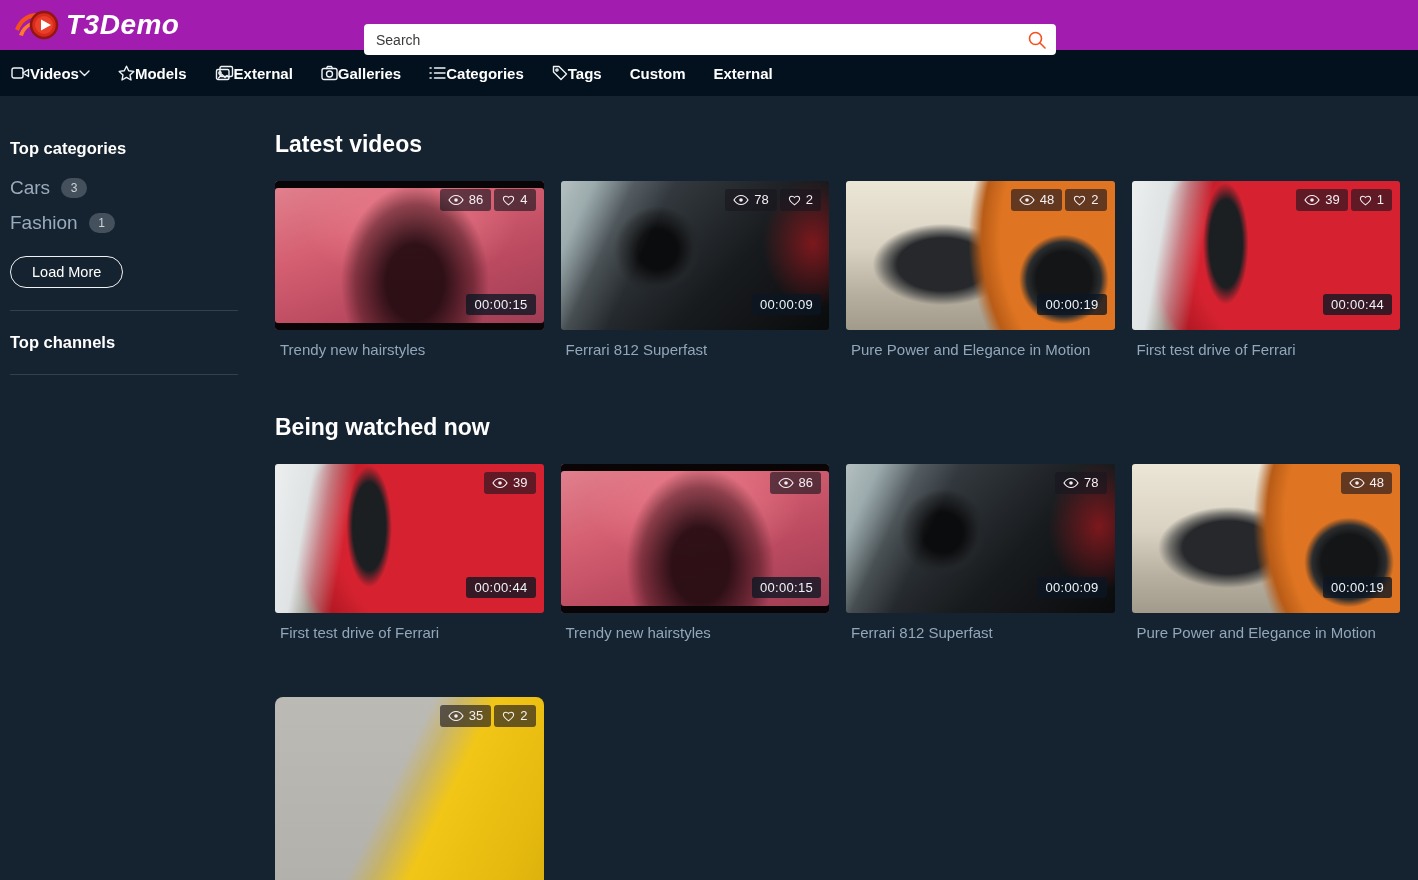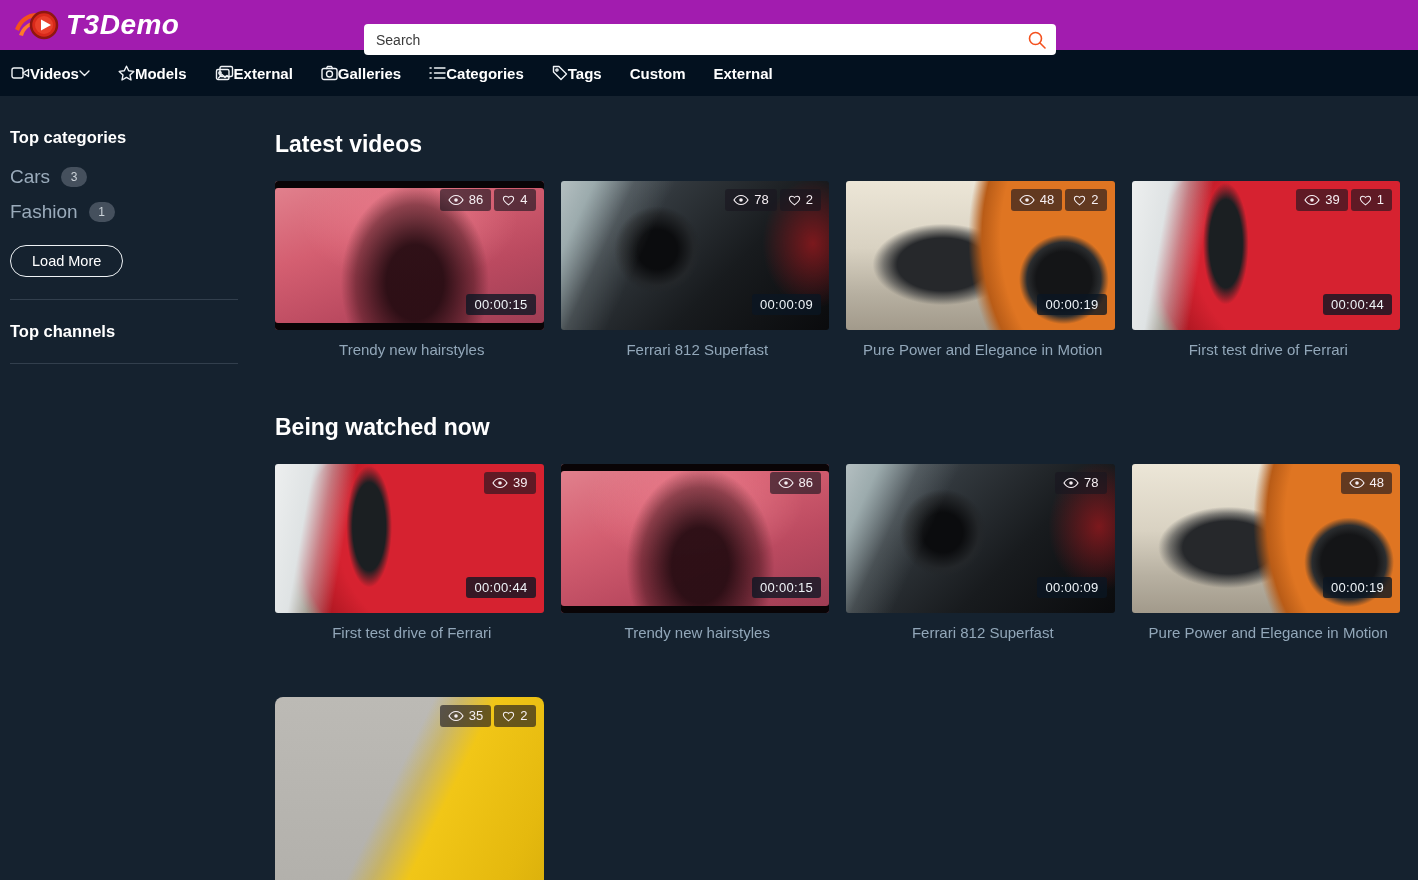--- a/index.html
+++ b/index.html
@@ -20,21 +20,21 @@
     font-family:"Liberation Sans", sans-serif;
   }
   .search-input::placeholder { color:#3a3a3a; }
   .search-btn { position:absolute; right:9px; top:6px; width:20px; height:20px; background:none; border:none; cursor:pointer; padding:0; }
   
   .navbar { height:46px; background:#03111f; display:flex; align-items:center; gap:28px; padding-left:11px; }
   .nav-item { display:flex; align-items:center; color:#fff; font-size:15px; font-weight:700; cursor:pointer; white-space:nowrap; }
   .nav-item svg { display:block; }
   
   .layout { display:flex; height:777px; }
-  .sidebar { width:250px; flex-shrink:0; padding:32px 12px 0 10px; }
+  .sidebar { width:250px; flex-shrink:0; padding:43px 12px 0 10px; }
   .side-h { color:#fff; font-size:16.5px; font-weight:700; margin-bottom:19px; }
   .cat-row { display:flex; align-items:center; gap:11px; margin-bottom:13px; cursor:pointer; }
   .cat-label { color:#9aabbb; font-size:19px; }
   .cat-badge { background:#45505d; color:#ccd3d9; font-size:12px; border-radius:11px; padding:3px 9px; min-width:26px; text-align:center; }
   .load-more { margin-top:9px; background:none; border:1.5px solid #eef2f5; color:#fff; font-size:14.5px;
     border-radius:17px; padding:7px 21px; cursor:pointer; font-family:"Liberation Sans", sans-serif; }
   .divider { border:none; border-top:1px solid #323f4d; margin:22px 0; }
   .channel { margin-bottom:5px; cursor:pointer; }
   .banner { position:relative; width:229px; height:45px; border-radius:7px; margin-bottom:9px; }
   .banner-bg { width:100%; height:100%; border-radius:7px; overflow:hidden; }
@@ -59,21 +59,21 @@
       radial-gradient(circle, #1b2a4a 60%, #0c1526 100%); }
   .av-ferrari::after { content:""; position:absolute; left:14px; top:10px; width:13px; height:19px;
       background:#f0ca10; clip-path:polygon(0 0,100% 0,100% 70%,50% 100%,0 70%); }
   .av-ferrari { position:absolute; }
   
   .main { flex:1; padding:35px 18px 0 17px; }
   .section-title { color:#fff; font-size:23px; font-weight:700; margin:0 0 23px; }
   .sec { margin-top:0;margin-left:8px; }
   .sec + .sec { margin-top:56px; }
   .grid { display:grid; grid-template-columns:repeat(4,1fr); gap:17px; }
-  .card { cursor:pointer;text-align:center; }
+  .card { cursor:pointer; }
   .thumb { position:relative; height:149px; border-radius:3px; overflow:hidden; background:#20262c; }
   .stats { position:absolute; top:8px; right:8px; display:flex; gap:3px; }
   .stat { display:flex; align-items:center; gap:5px; background:rgba(26,22,31,.63); color:#f6eff3;
       font-size:13px; padding:3px 8px; border-radius:3px; line-height:1.2; }
   .duration { position:absolute; bottom:15px; right:8px; background:rgba(10,22,34,.78); color:#eef3f7;
       font-size:13px; padding:3px 8px; border-radius:3px; letter-spacing:.3px; }
   .card-title { color:#92a7b9; font-size:15px; margin:11px 0 0 5px; }
   .gallery-thumb { height:360px; border-radius:8px; }
   
   .th-hair { background:

